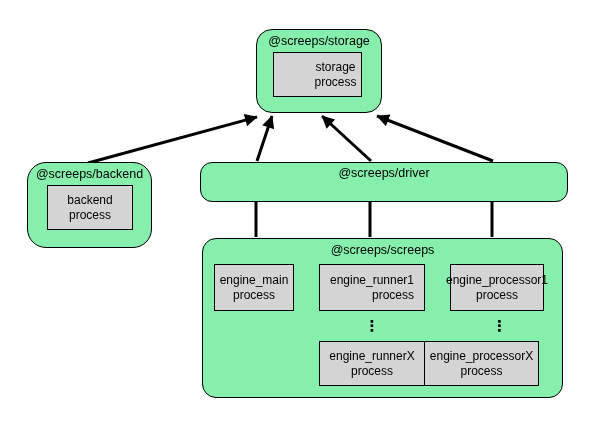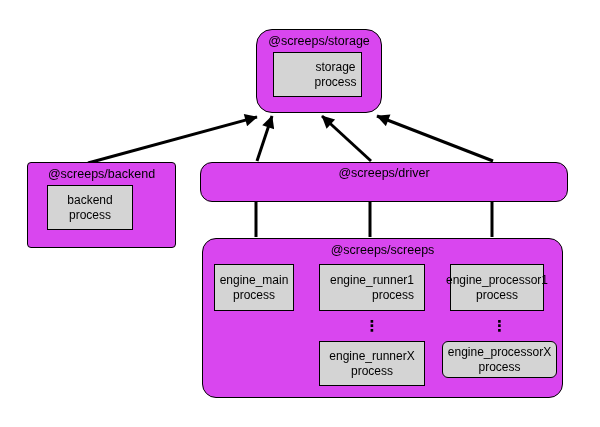--- a/index.html
+++ b/index.html
@@ -18,21 +18,21 @@
   .arrows {
     position: absolute;
     left: 0;
     top: 0;
     width: 600px;
     height: 427px;
     pointer-events: none;
   }
   .node {
     position: absolute;
-    background: #d946ef;
+    background: #86efac;
     border: 1.6px solid #000000;
     box-sizing: border-box;
   }
   .node-title {
     position: absolute;
     left: 0;
     right: 0;
     text-align: center;
     font-size: 12.5px;
     color: #000000;
@@ -46,37 +46,37 @@
     display: flex;
     align-items: center;
     justify-content: center;
     text-align: center;
     font-size: 12px;
     line-height: 15px;
     color: #000000;
     white-space: pre-line;
   }
   .node-storage  { left: 256px; top: 29px;  width: 126px; height: 84px; border-radius: 16px; }
-  .node-backend  { left: 27px;  top: 162px; width: 149px; height: 86px; border-radius: 4px; }
+  .node-backend  { left: 27px;  top: 162px; width: 125px; height: 86px; border-radius: 19px; }
   .node-driver   { left: 200px; top: 162px; width: 368px; height: 40px; border-radius: 12px; }
   .node-engine   { left: 202px; top: 238px; width: 361px; height: 160px; border-radius: 14px; }
 
   .node-storage .node-title { top: 4px; }
   .node-backend .node-title { top: 4px; }
   .node-driver  .node-title { top: 0; line-height: 20px; }
   .node-engine  .node-title { top: 4px; }
 
   .process-storage { left: 16px;  top: 22px; width: 89px;  height: 45px; padding-left: 36px; }
   .process-backend { left: 19px;  top: 22px; width: 86px;  height: 45px; }
 
   .process-engine-main       { left: 11px;  top: 25px;  width: 80px;  height: 47px; }
   .process-engine-runner1    { left: 116px; top: 25px;  width: 106px; height: 47px; text-align: right; }
   .process-engine-processor1 { left: 247px; top: 25px;  width: 94px; height: 47px; }
   .process-engine-runnerX    { left: 116px; top: 102px; width: 106px; height: 45px; }
-  .process-engine-processorX { left: 239px; top: 102px; width: 115px; height: 37px; border-radius: 6px; }
+  .process-engine-processorX { left: 221px; top: 102px; width: 115px; height: 45px; }
 
   .ellipsis {
     position: absolute;
     text-align: center;
     font-size: 15px;
     font-weight: bold;
     line-height: 26px;
     color: #000000;
   }
   .ellipsis-runner    { left: 116px; top: 74px; width: 106px; height: 28px; }

